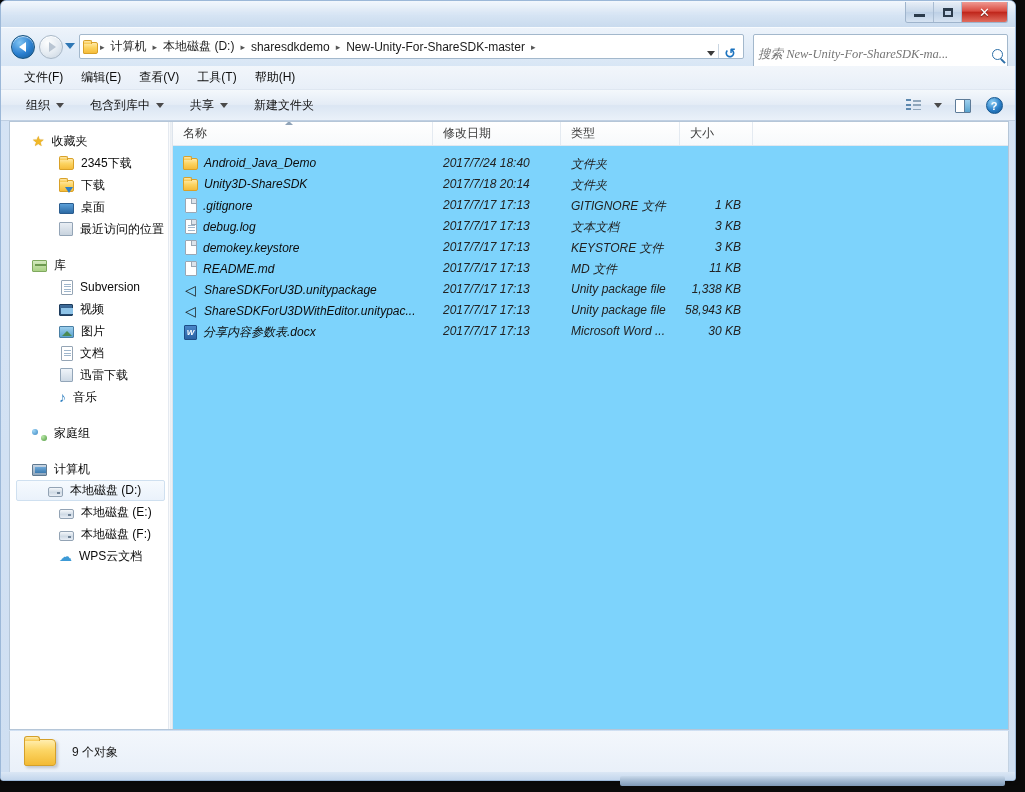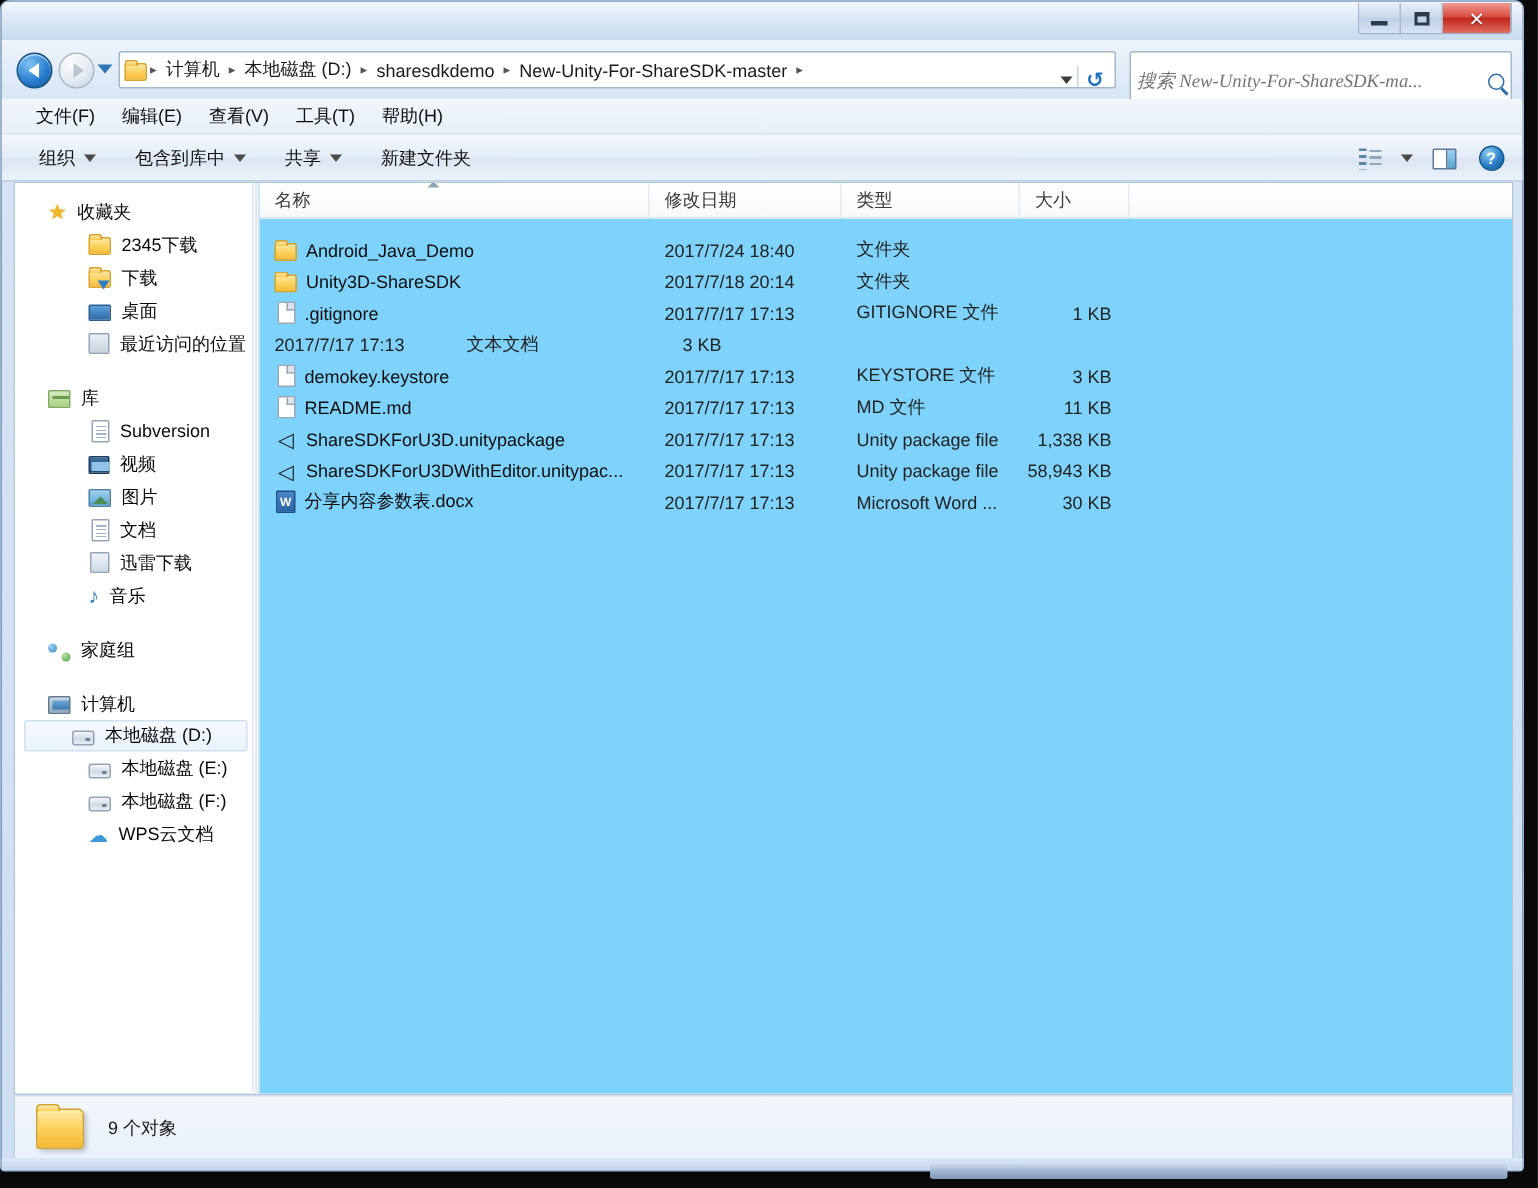--- a/index.html
+++ b/index.html
@@ -311,24 +311,25 @@
     left: 112px; top: -1px;
     width: 0; height: 0;
     border-left: 4px solid transparent;
     border-right: 4px solid transparent;
     border-bottom: 4px solid #8fa3b8;
   }
 
   .frow {
     display: flex;
     height: 21px;
-    align-items: center;
+    align-items: flex-start;
     font-size: 12px;
     color: #0d0d0d;
     cursor: default;
+    font-style: italic;
   }
 
   .cell-name {
     display: flex; align-items: center; gap: 6px;
     padding-left: 10px;
     white-space: nowrap; overflow: hidden;
   }
   .cell-date, .cell-type { padding-left: 10px; color: #222; white-space: nowrap; }
   .cell-size { padding-right: 12px; text-align: right; color: #222; white-space: nowrap; }
 
@@ -805,20 +806,24 @@
             <div class="cell-name" style="width:260px">
               <span class="ic ic-doc"></span>
               <span>.gitignore</span>
             </div>
             <div class="cell-date" style="width:128px">2017/7/17 17:13</div>
             <div class="cell-type" style="width:119px">GITIGNORE 文件</div>
             <div class="cell-size" style="width:73px">1 KB</div>
           </div>
 
           <div class="frow">
+            <div class="cell-name" style="width:260px">
+              <span class="ic ic-doc lined"></span>
+              <span>debug.log</span>
+            </div>
             <div class="cell-date" style="width:128px">2017/7/17 17:13</div>
             <div class="cell-type" style="width:119px">文本文档</div>
             <div class="cell-size" style="width:73px">3 KB</div>
           </div>
 
           <div class="frow">
             <div class="cell-name" style="width:260px">
               <span class="ic ic-doc"></span>
               <span>demokey.keystore</span>
             </div>

